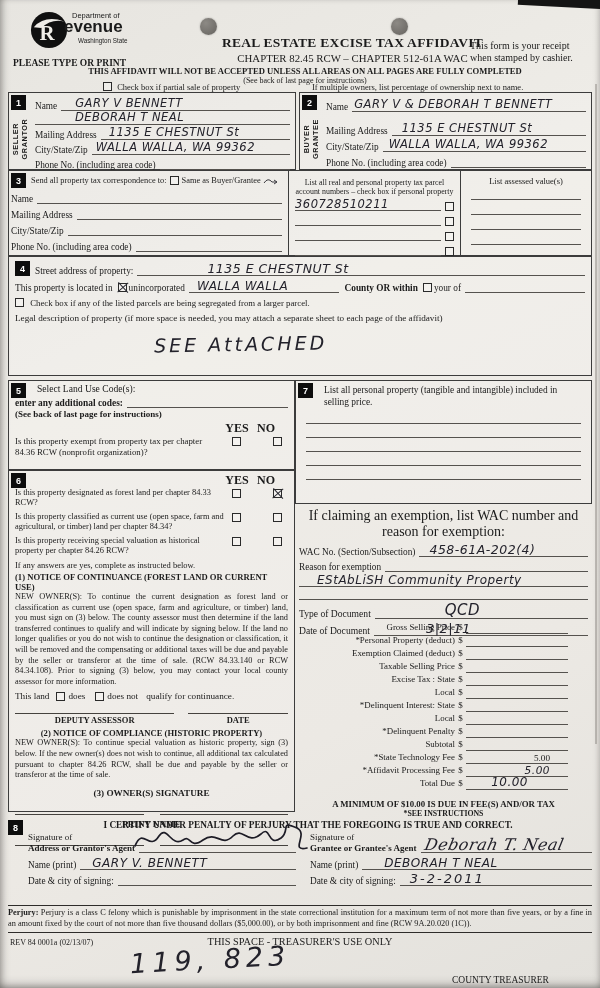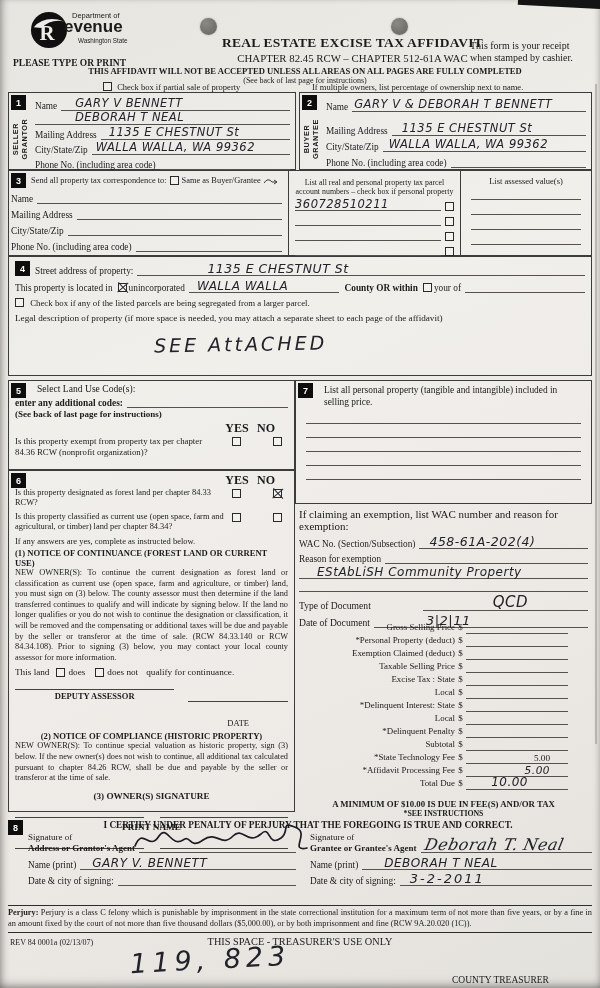--- a/index.html
+++ b/index.html
@@ -270,35 +270,42 @@
           <span class="cb x"></span>
         </div>
     </div>
     <div class="qrow">
       <div class="qtxt">Is this property classified as current use (open space, farm and agricultural, or timber) land per chapter 84.34?</div>
       <div class="qcbs">
           <span class="cb"></span>
           <span class="cb bigx"></span>
         </div>
     </div>
+    <div class="qrow">
+      <div class="qtxt">Is this property receiving special valuation as historical property per chapter 84.26 RCW?</div>
+      <div class="qcbs">
+          <span class="cb"></span>
+          <span class="cb bigx"></span>
+        </div>
+    </div>
     <div style="font-size:8.5px;margin:1px 0 2px;">If any answers are yes, complete as instructed below.</div>
     <div class="b" style="font-size:8.6px;">(1) NOTICE OF CONTINUANCE  (FOREST LAND OR CURRENT USE)</div>
     <div class="body-txt">NEW OWNER(S): To continue the current designation as forest land or classification as current use (open space, farm and agriculture, or timber) land, you must sign on (3) below. The county assessor must then determine if the land transferred continues to qualify and will indicate by signing below. If the land no longer qualifies or you do not wish to continue the designation or classification, it will be removed and the compensating or additional taxes will be due and payable by the seller or transferor at the time of sale. (RCW 84.33.140 or RCW 84.34.108). Prior to signing (3) below, you may contact your local county assessor for more information.</div>
     <div style="display:flex;align-items:center;margin-top:4px;font-size:9.2px;">
       <span>This land</span>
       <span class="cb" style="margin:0 3px 0 7px;"></span>
       <span>does</span>
       <span class="cb bigx" style="margin:0 3px 0 10px;"></span>
       <span>does not</span>
       <span style="margin-left:8px;">qualify for continuance.</span>
     </div>
     <div style="display:flex;margin-top:12px;">
       <div style="flex:1.6;border-top:1px solid #45423e;text-align:center;font-size:8.5px;font-weight:bold;padding-top:1px;">DEPUTY ASSESSOR</div>
       <div style="width:14px;"></div>
-      <div style="flex:1;border-top:1px solid #45423e;text-align:center;font-size:8.5px;font-weight:normal;padding-top:16px;margin-top:12px;">DATE</div>
+      <div style="flex:1;border-top:1px solid #45423e;text-align:center;font-size:8.5px;font-weight:bold;padding-top:1px;">DATE</div>
     </div>
     <div class="b" style="font-size:8.6px;text-align:center;margin-top:3px;">(2) NOTICE OF COMPLIANCE (HISTORIC PROPERTY)</div>
     <div class="body-txt">NEW OWNER(S): To continue special valuation as historic property, sign (3) below. If the new owner(s) does not wish to continue, all additional tax calculated pursuant to chapter 84.26 RCW, shall be due and payable by the seller or transferor at the time of sale.</div>
     <div class="b" style="font-size:9.2px;text-align:center;margin-top:7px;">(3)  OWNER(S) SIGNATURE</div>
     <div style="display:flex;margin-top:16px;">
       <div class="sig-underline" style="flex:1;"></div>
         <div style="width:16px;"></div>
         <div class="sig-underline" style="flex:1;"></div>
     </div>
     <div class="b" style="font-size:9.2px;text-align:center;margin-top:4px;">PRINT NAME</div>
@@ -315,36 +322,36 @@
     <div style="padding:2px 2px 0;">
       <div class="u" style="height:14px;"></div>
       <div class="u" style="height:14px;"></div>
       <div class="u" style="height:14px;"></div>
       <div class="u" style="height:14px;"></div>
       <div class="u" style="height:14px;"></div>
     </div>
   </div>
 
   <div class="abs" style="left:295px;top:508px;width:297px;padding:0 4px;">
-    <div style="font-size:11px;">If claiming an exemption, list WAC number and reason for exemption:</div>
+    <div style="font-size:14px;text-align:center;">If claiming an exemption, list WAC number and reason for exemption:</div>
     <div class="fl" style="height:17px;">
       <span class="lb">WAC No. (Section/Subsection)</span>
       <span class="u" style="margin-left:4px;">
           <span class="hw" style="font-size:12.5px;position:absolute;left:10px;bottom:-1px;">458-61A-202(4)</span>
         </span>
     </div>
     <div class="fl" style="height:15px;">
       <span class="lb">Reason for exemption</span>
       <span class="u" style="margin-left:4px;"></span>
     </div>
     <div class="u" style="height:15px;">
         <span class="hw" style="font-size:12px;position:absolute;left:18px;bottom:-1px;">EStAbLiSH Community Property</span>
       </div>
     <div class="u" style="height:13px;"></div>
-    <div class="fl" style="height:19px;gap:48px;">
+    <div class="fl" style="height:19px;">
       <span class="lb" style="font-size:9.6px;">Type of Document</span>
       <span class="u" style="margin-left:4px;">
           <span class="hw" style="font-size:15px;position:absolute;left:70px;bottom:-1px;">QCD</span>
         </span>
     </div>
     <div class="fl" style="height:17px;">
       <span class="lb" style="font-size:9.6px;">Date of Document</span>
       <span class="u" style="margin-left:4px;">
           <span class="hw" style="font-size:13px;position:absolute;left:52px;bottom:-1px;">3|2|11</span>
         </span>

